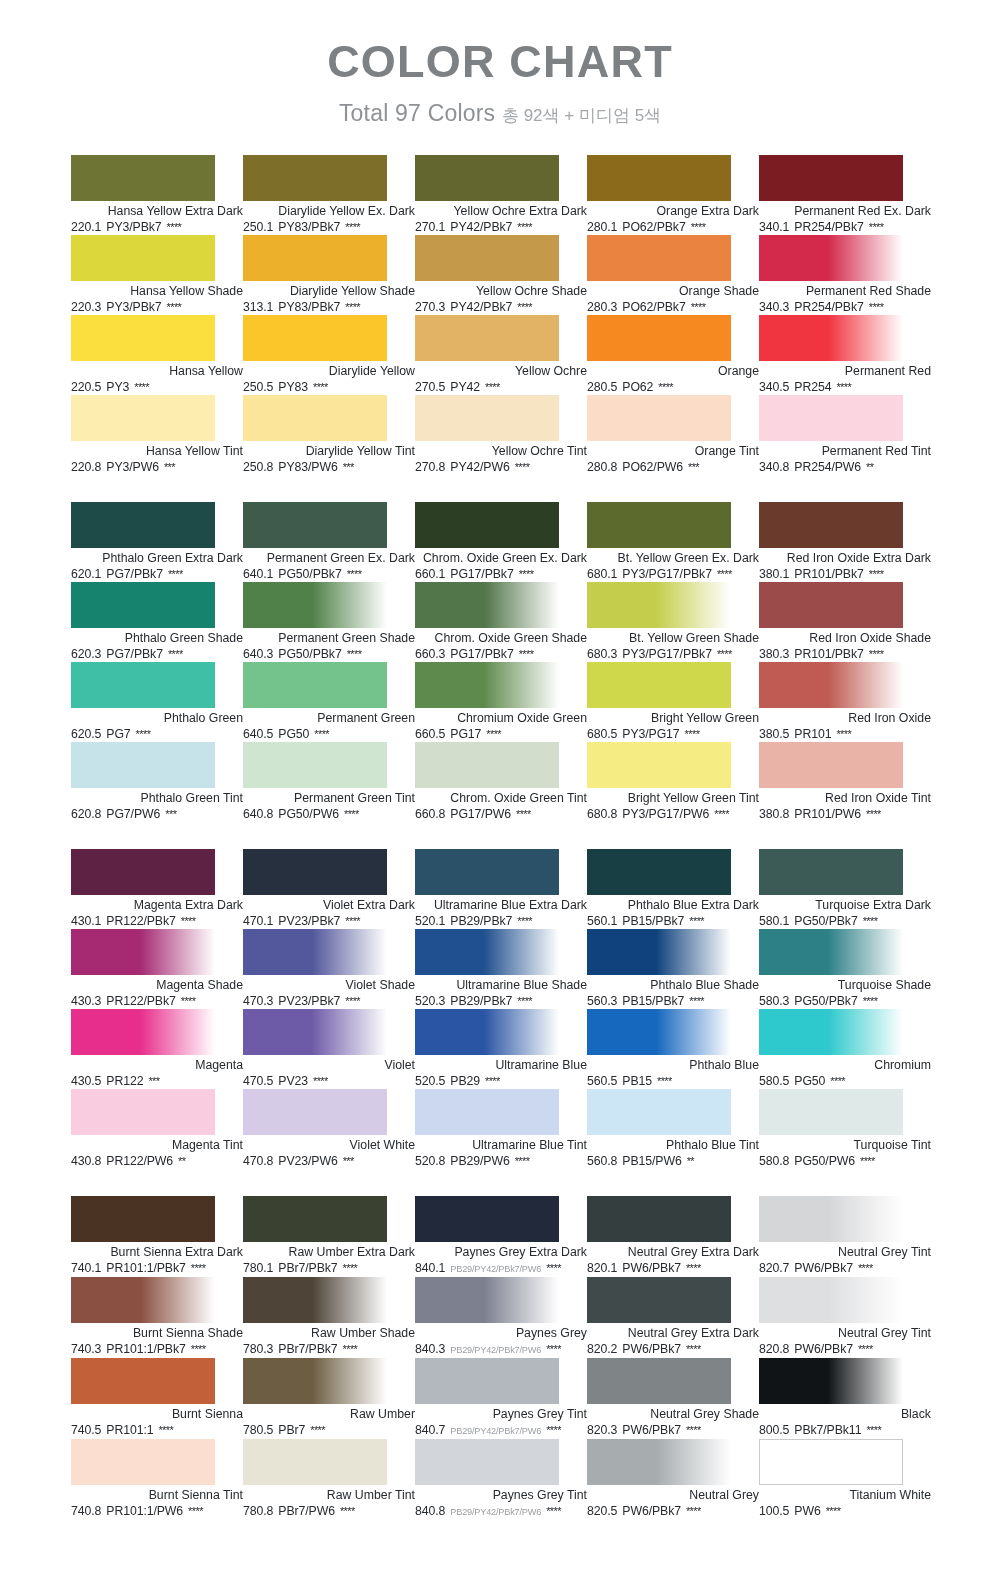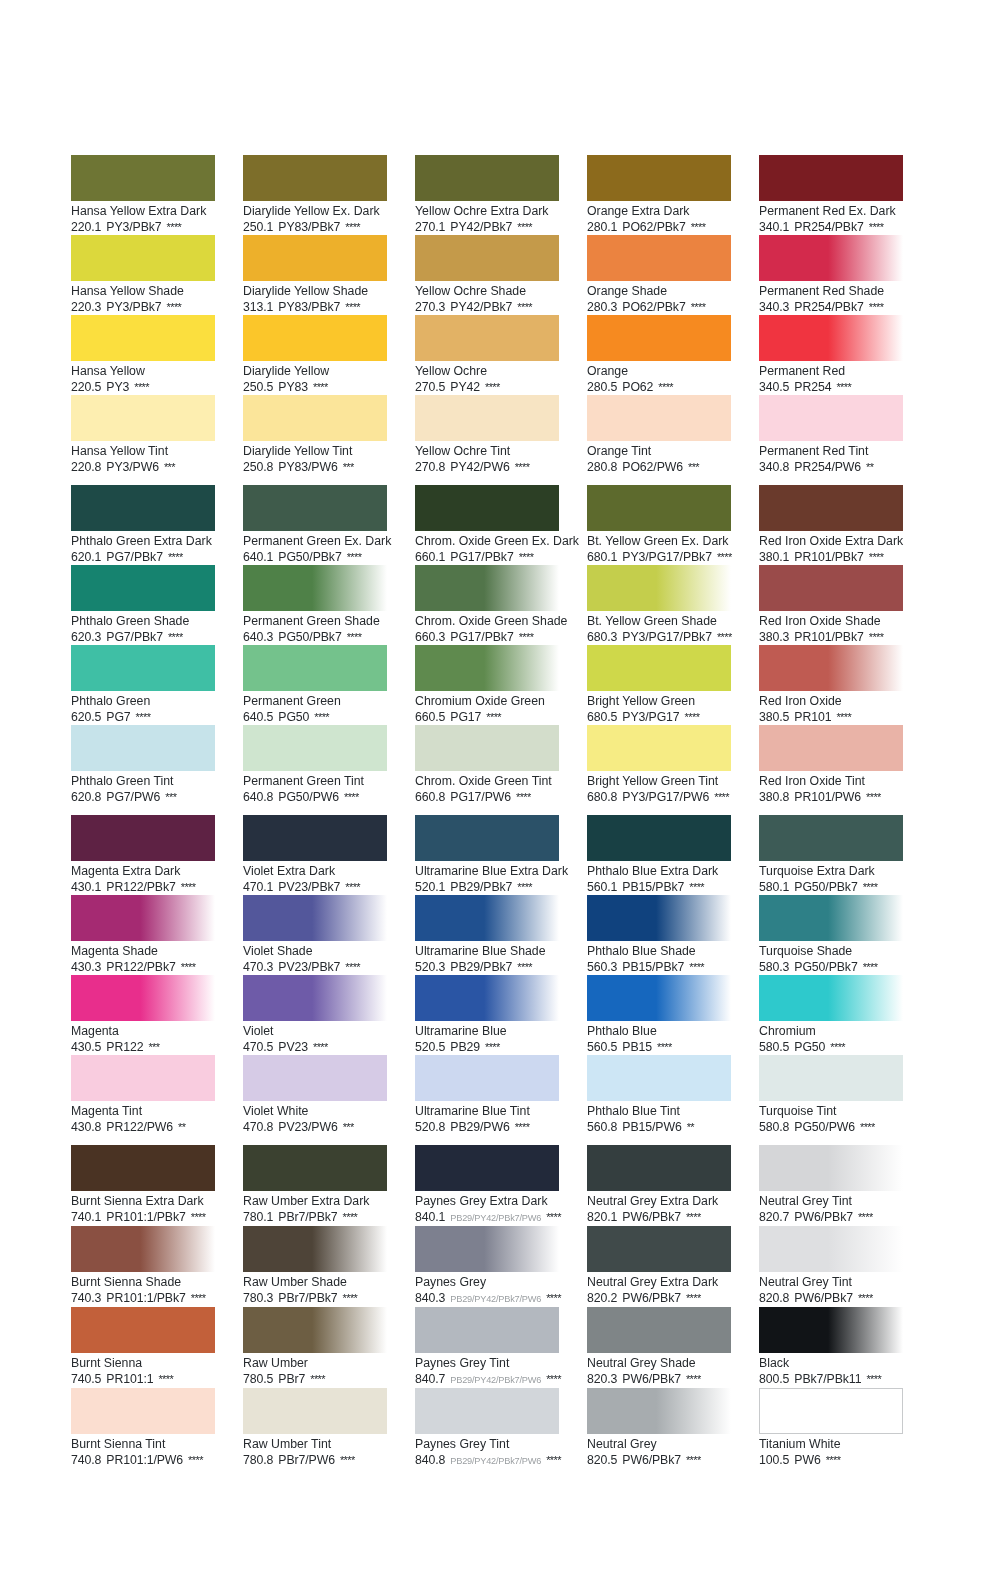--- a/index.html
+++ b/index.html
@@ -35,24 +35,25 @@
   }
 
   
   .grid {
     position: absolute;
     left: 71px;
     top: 155px;
     width: 860px;
   }
   .block { display: block; }
-  .block + .block { margin-top: 10px; }
+  .block + .block { margin-top: 27px; }
   .row {
     display: flex;
     gap: 0px;
+    text-align: right;
   }
   .cell {
     width: 172px;
     padding-right: 0px;
   }
   .swatch {
     width: 144px;
     height: 46px;
     display: block;
   }
@@ -85,20 +86,25 @@
     letter-spacing: -0.6px;
     color: #262a2e;
   }
 </style>
 </head>
 <body>
 
 <div class="page">
 
   <div class="header">
+    <div class="chart-title">COLOR CHART</div>
+    <div class="chart-subtitle">
+      <span>Total 97 Colors</span>
+      <span class="sub-ko">총 92색 + 미디엄 5색</span>
+    </div>
   </div>
 
   <div class="grid" id="grid">
       <div class="block">
         <div class="row">
           <div class="cell">
             <div class="swatch" style="background: rgb(110, 117, 52);"></div>
             <div class="cell-name">Hansa Yellow Extra Dark</div>
             <div class="cell-meta">
               <span class="code">220.1</span>

